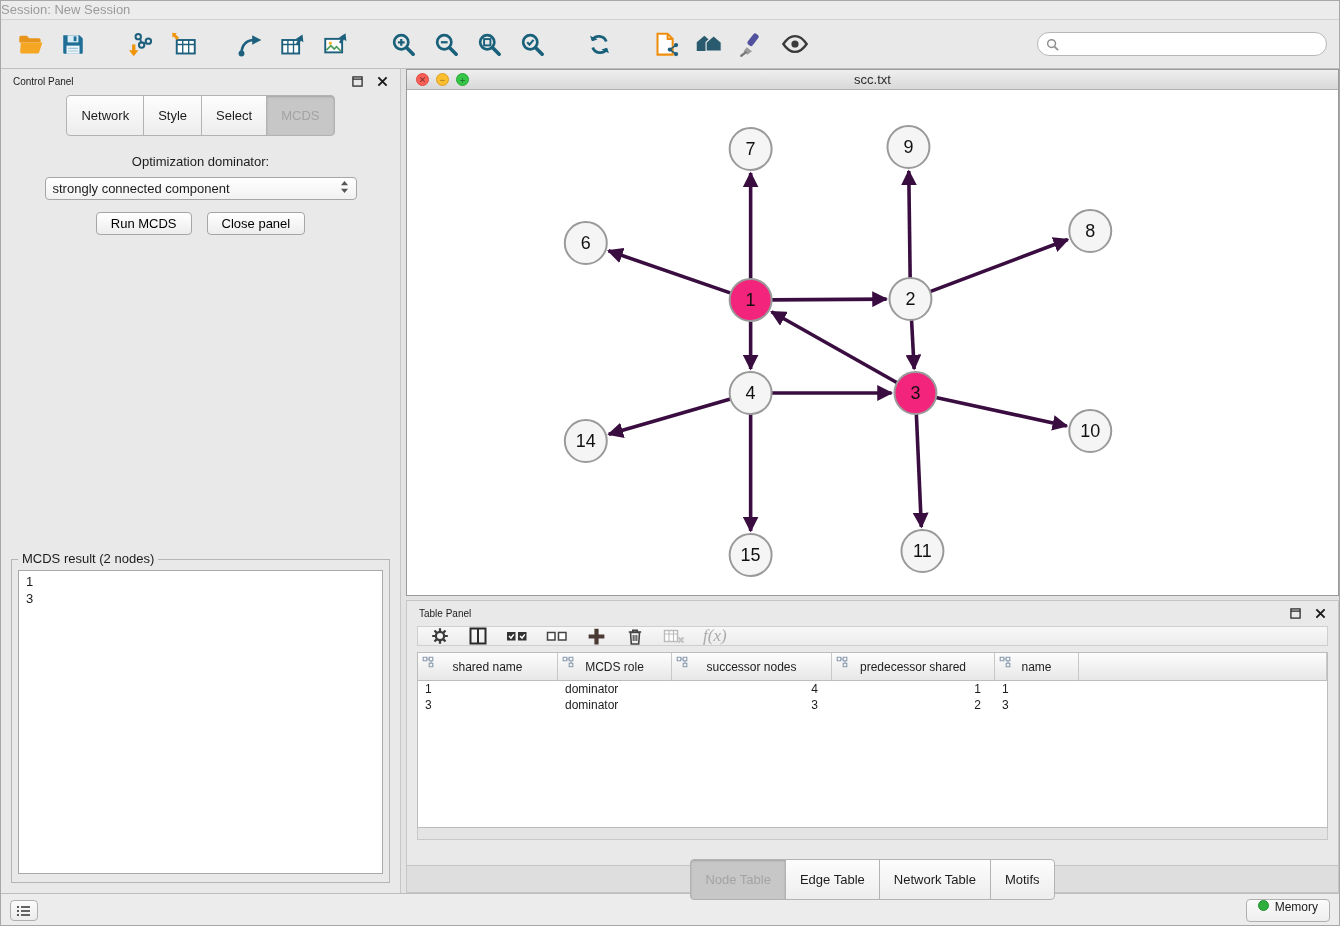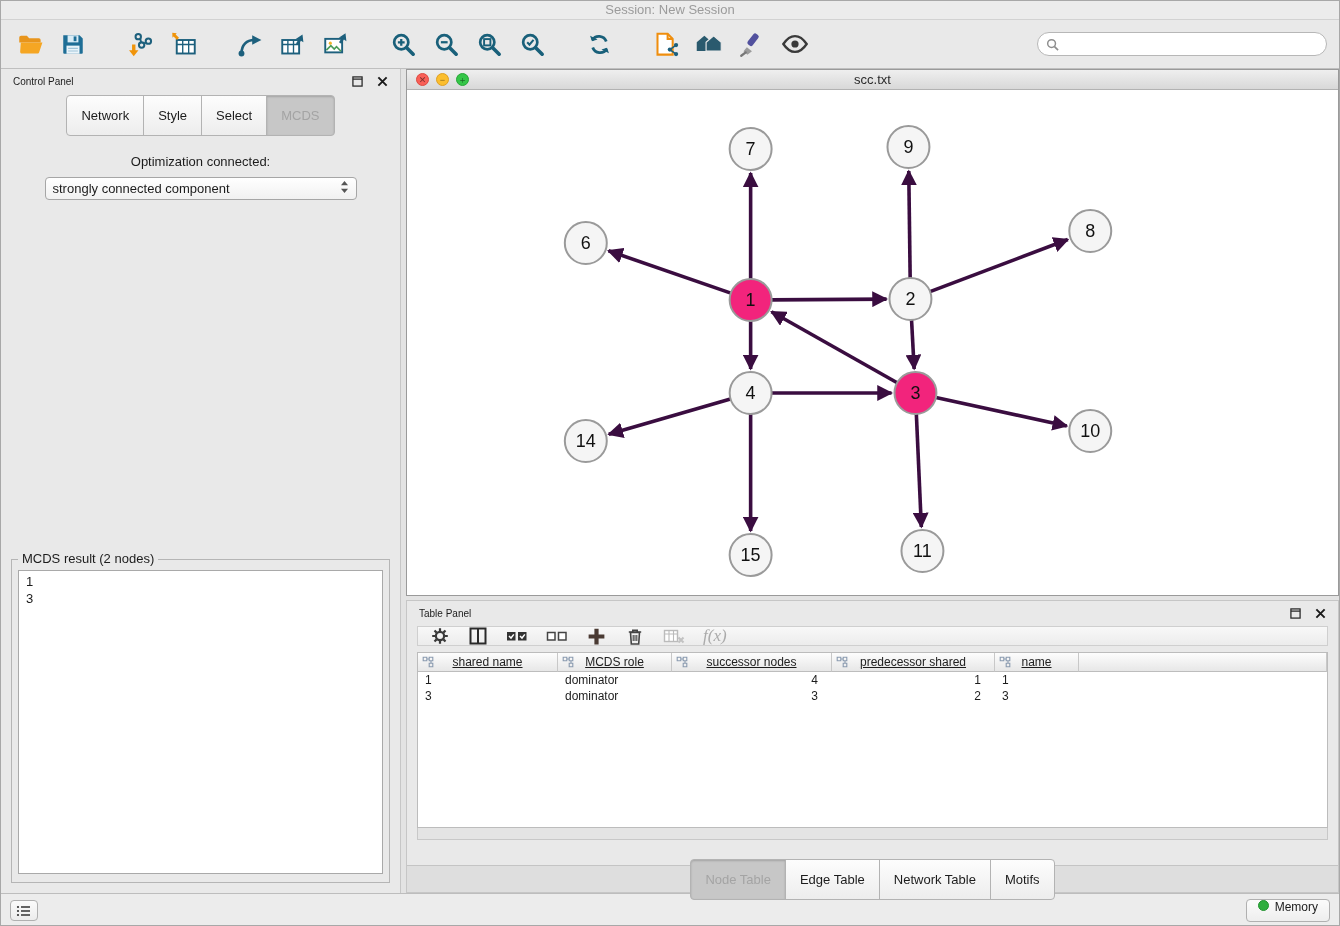--- a/index.html
+++ b/index.html
@@ -5,21 +5,21 @@
   * { margin:0; padding:0; box-sizing:border-box; }
   html,body { background:#d8d8d8; }
   .app {
     width:1340px; height:926px; position:relative;
     background:#e9e9e9; font-family:"Liberation Sans",sans-serif;
     color:#1c1c1c; overflow:hidden; border:1px solid #a8a8a8;
   }
   
   .titlebar {
     height:19px; background:#ececec; border-bottom:1px solid #d2d2d2;
-    text-align:center; font-size:13px; line-height:18px; color:#9b9b9b;
+    text-align:left; font-size:13px; line-height:18px; color:#9b9b9b;
   }
   
   .toolbar {
     height:49px; display:flex; align-items:center; padding:0 12px;
     background:#e9e9e9; border-bottom:1px solid #bfbfbf;
   }
   .tb-btn { width:34px; height:34px; display:flex; align-items:center; justify-content:center; margin-right:9px; border-radius:4px; }
   .tb-btn svg { display:block; }
   .grp { margin-left:24px; }
   .search-box {
@@ -73,21 +73,21 @@
   .net-canvas { flex:1; }
   .net-canvas svg { width:100%; height:100%; display:block; }
   
   .table-panel { margin-top:4px; flex:1; background:#e9e9e9; border:1px solid #c6c6c6; display:flex; flex-direction:column; }
   .tp-toolbar {
     height:20px; margin:1px 10px 0; border:1px solid #cfcfcf; background:linear-gradient(#f8f8f8,#ececec);
     display:flex; align-items:center; padding:0 12px; gap:18px;
   }
   .fx { font-family:"Liberation Serif",serif; font-style:italic; color:#ababab; font-size:17px; }
   .tp-table { background:#fff; border:1px solid #bcbcbc; margin:6px 10px 0; height:176px; overflow:hidden; }
-  .tbl-head { display:grid; grid-template-columns:140px 114px 160px 163px 84px 1fr; height:19px;text-decoration:underline; }
+  .tbl-head { display:grid; grid-template-columns:140px 114px 160px 163px 84px 1fr; height:28px; }
   .th {
     position:relative; background:linear-gradient(#fdfdfd,#e7e7e7); border-right:1px solid #c8c8c8; border-bottom:1px solid #bdbdbd;
     font-size:12px; display:flex; align-items:center; justify-content:center; color:#222;
   }
   .th .sort-ic { position:absolute; left:4px; top:3px; }
   .tr { display:grid; grid-template-columns:140px 114px 160px 163px 84px 1fr; height:16px; }
   .td { font-size:12px; line-height:16px; padding:0 7px; white-space:nowrap; overflow:hidden; }
   .td.right { text-align:right; padding-right:14px; }
   .tp-scroll { height:12px; margin:0 10px; background:#e4e4e4; border:1px solid #c8c8c8; border-top:none; }
   .tp-tabs {
@@ -255,29 +255,33 @@
             </svg>
         </span>
       </div>
       <div class="cp-tabs" id="cp-tabs">
           <div class="cp-tab">Network</div>
           <div class="cp-tab">Style</div>
           <div class="cp-tab">Select</div>
           <div class="cp-tab active">MCDS</div>
         </div>
       <div class="cp-body">
-        <div class="opt-label">Optimization connected:</div>
+        <div class="opt-label">Optimization dominator:</div>
         <div class="dropdown">
           <span>strongly connected component</span>
           <span class="dd-arrows">
             <svg width="9" height="14" viewBox="0 0 9 14">
               <path d="M4.5 1L8 5.3H1z" fill="#555"></path>
                 <path d="M4.5 13L1 8.7h7z" fill="#555"></path>
             </svg>
           </span>
+        </div>
+        <div class="btn-row">
+          <button class="btn">Run MCDS</button>
+          <button class="btn">Close panel</button>
         </div>
         <div class="result-box">
           <span class="result-legend">MCDS result (2 nodes)</span>
           <div class="result-inner" id="result-lines">
               <div class="result-line">1</div>
               <div class="result-line">3</div>
             </div>
         </div>
       </div>
     </div>

